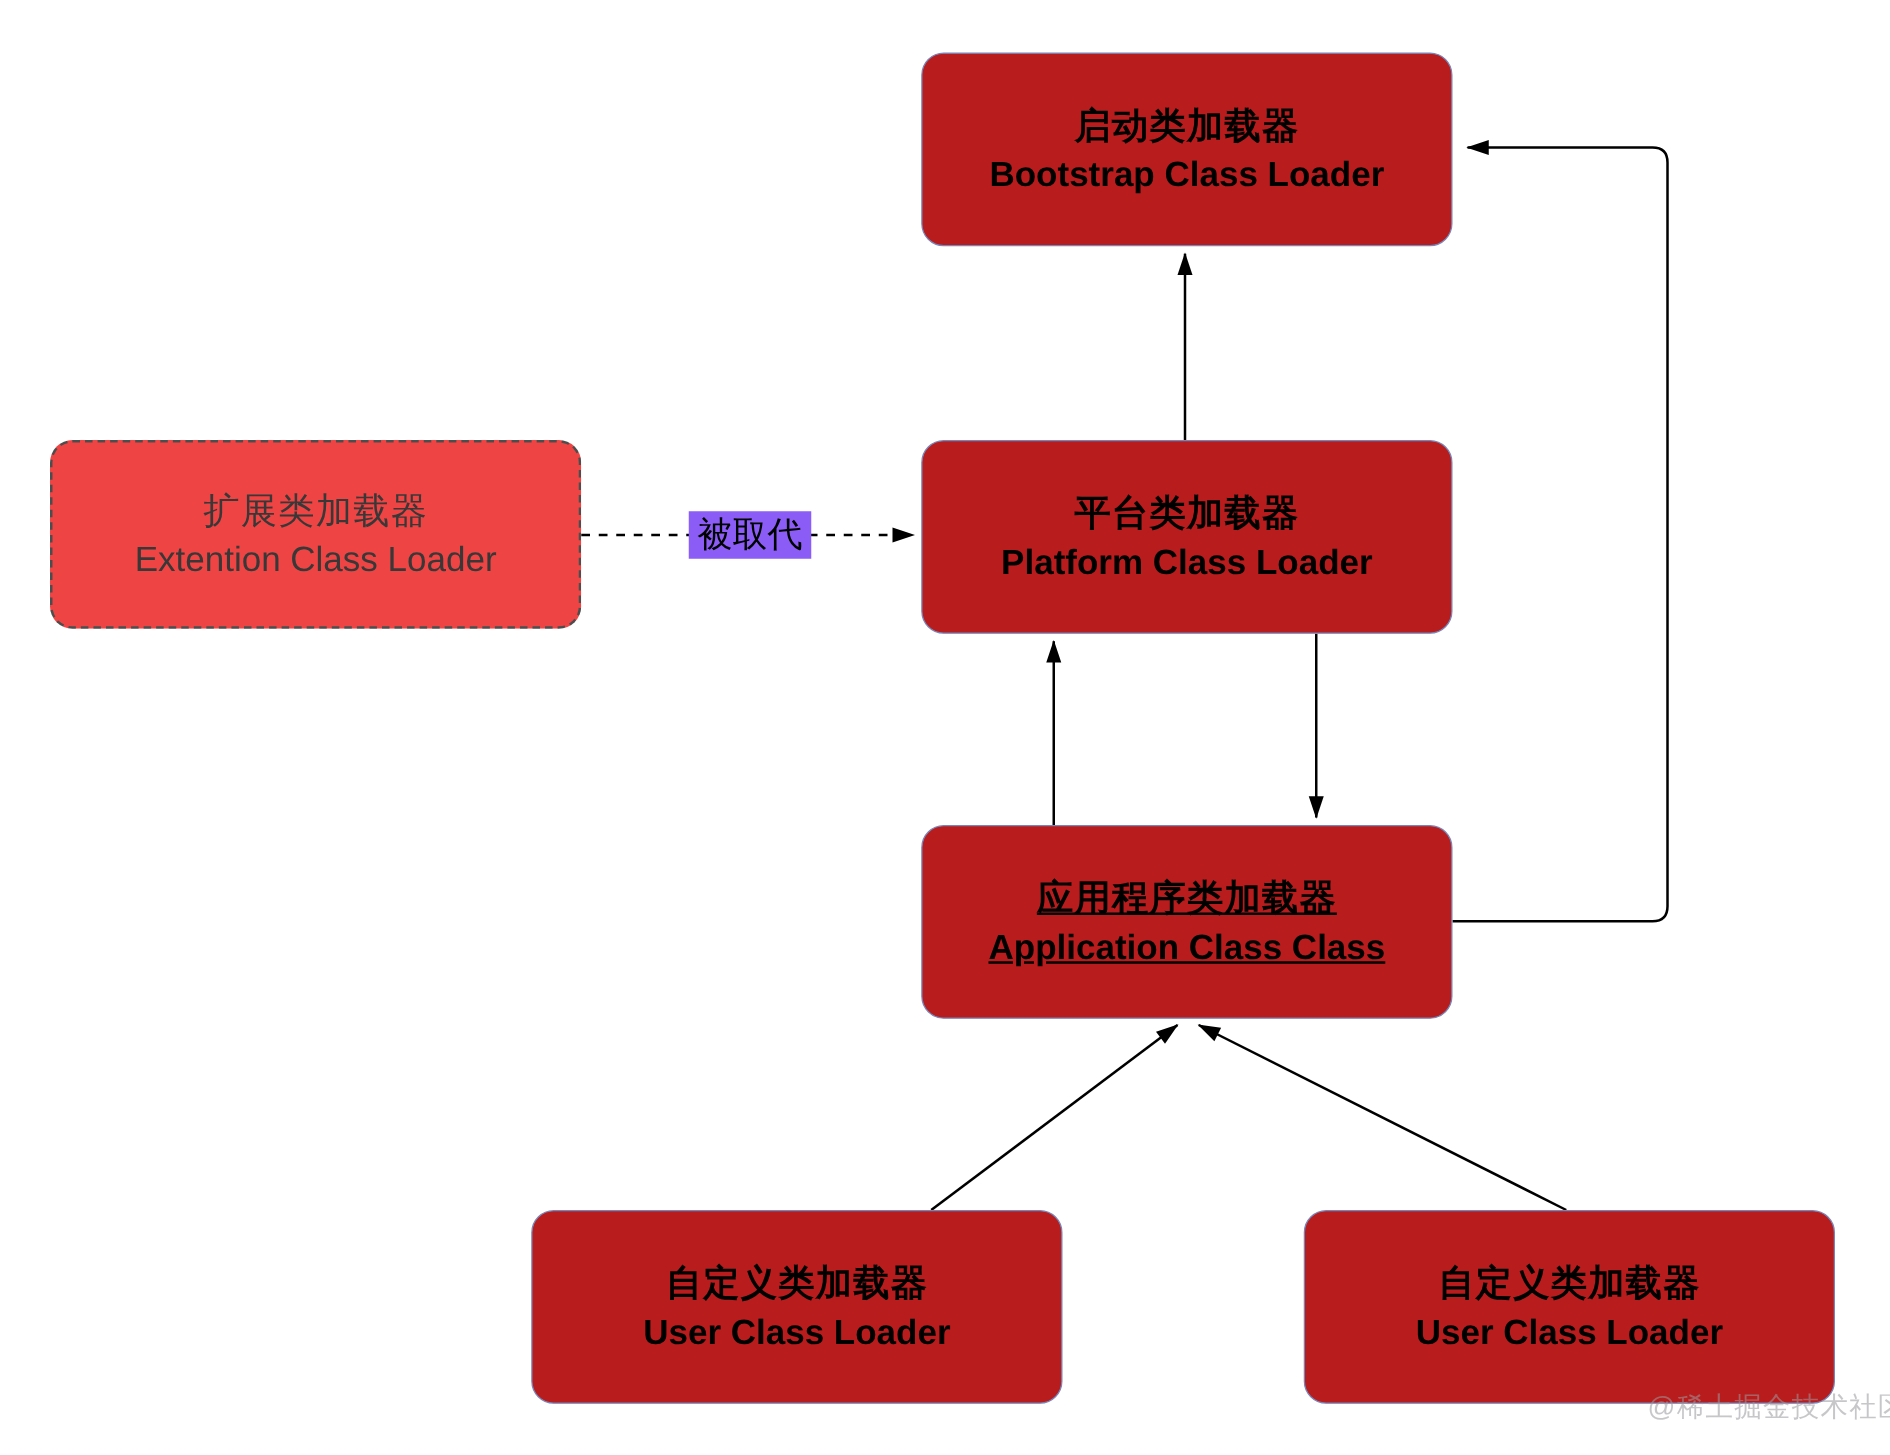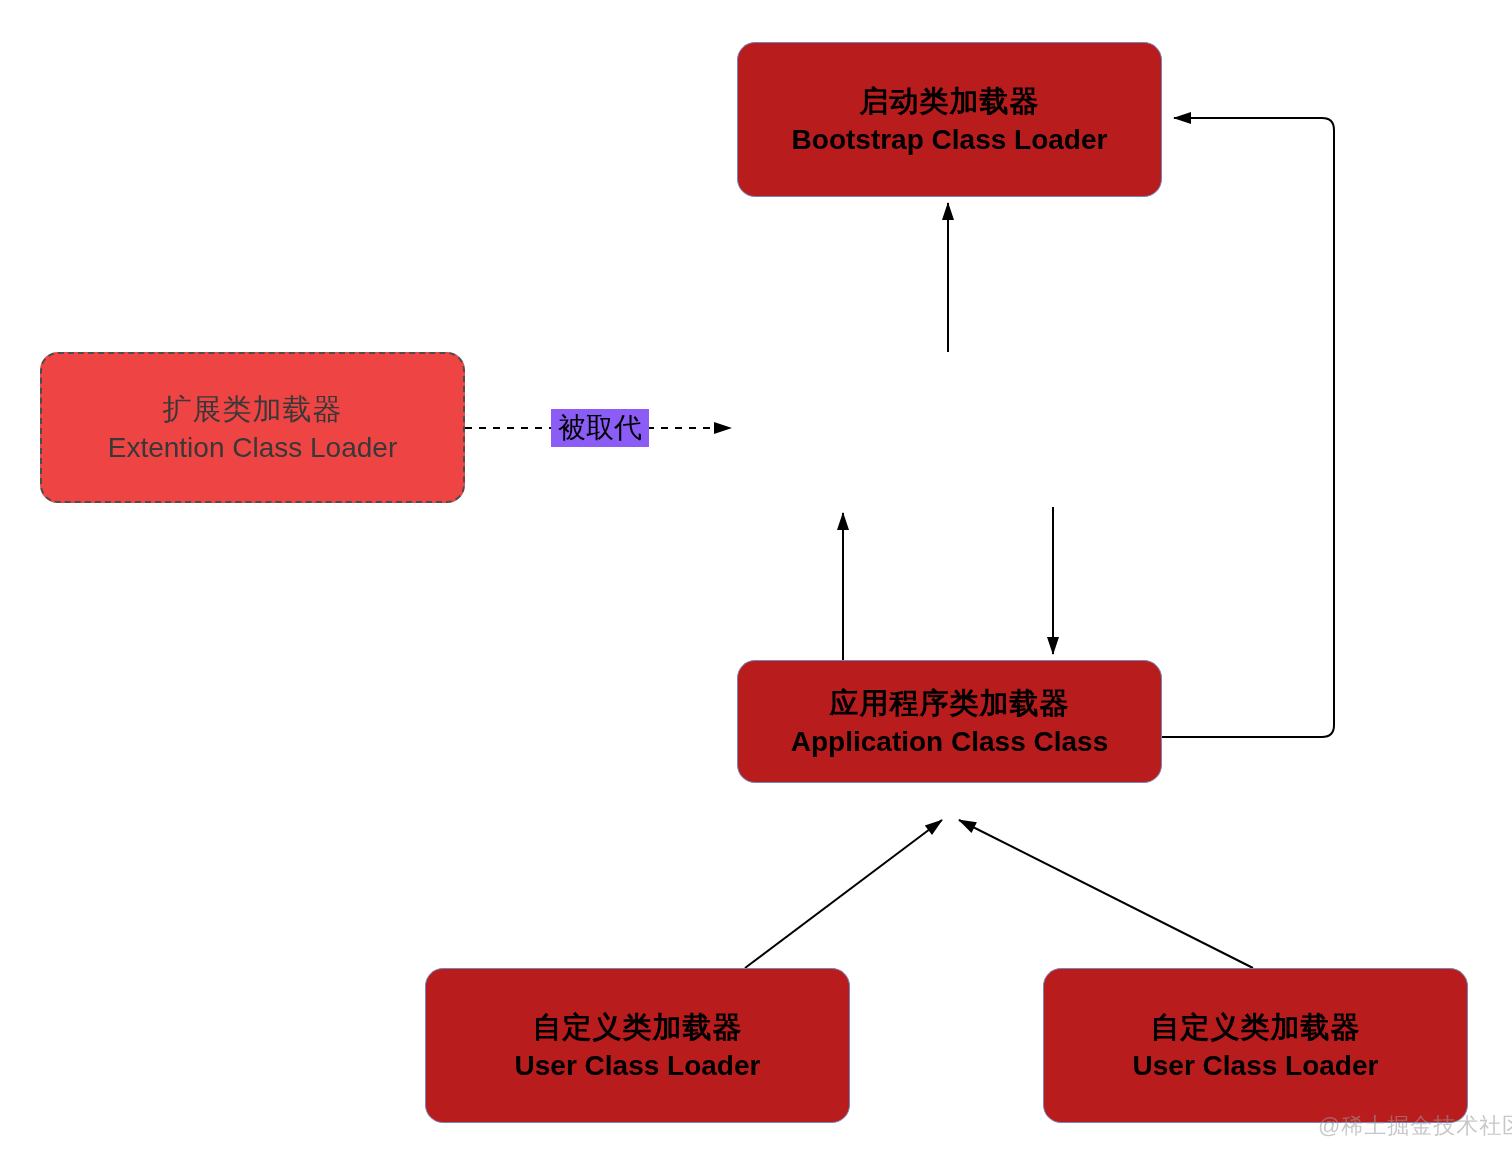--- a/index.html
+++ b/index.html
@@ -105,27 +105,31 @@
     <path d="M1253,968 L959,820" stroke="#000000" stroke-width="2" fill="none" marker-end="url(#arrow)"></path>
 
     <path d="M465,428 L731,428" stroke="#000000" stroke-width="2" fill="none" stroke-dasharray="7 7" marker-end="url(#arrow)"></path>
   </svg>
 
   <div class="node blue" style="left:737px; top:42px; width:425px; height:155px;">
     <div class="zh">启动类加载器</div>
     <div class="en">Bootstrap Class Loader</div>
   </div>
 
+  <div class="node blue" style="left:737px; top:352px; width:425px; height:155px;">
+    <div class="zh">平台类加载器</div>
+    <div class="en">Platform Class Loader</div>
+  </div>
 
   <div class="node dashed" style="left:40px; top:352px; width:425px; height:151px;">
     <div class="zh">扩展类加载器</div>
     <div class="en">Extention Class Loader</div>
   </div>
 
-  <div class="node blue" style="left:737px; top:660px; width:425px; height:123px;">
+  <div class="node blue" style="left:737px; top:660px; width:425px; height:155px;text-decoration:underline;">
     <div class="zh">应用程序类加载器</div>
     <div class="en">Application Class Class</div>
   </div>
 
   <div class="node blue" style="left:425px; top:968px; width:425px; height:155px;">
     <div class="zh">自定义类加载器</div>
     <div class="en">User Class Loader</div>
   </div>
 
   <div class="node blue" style="left:1043px; top:968px; width:425px; height:155px;">

